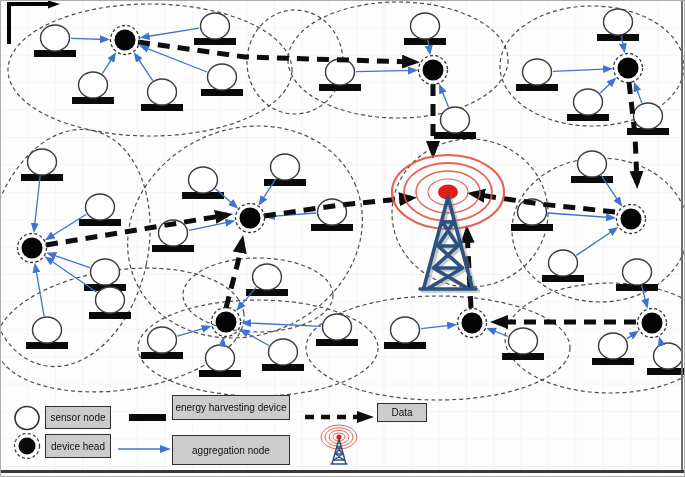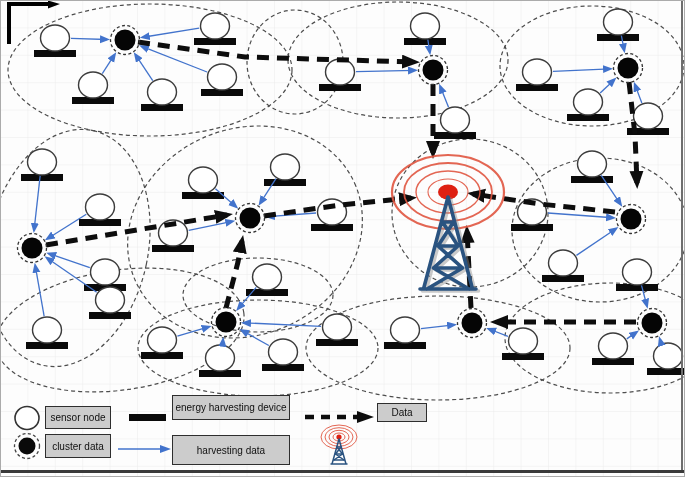--- a/index.html
+++ b/index.html
@@ -281,30 +281,30 @@
 
     <svg class="lg-icon" style="left:11px;top:404px" width="32" height="28">
       <ellipse cx="16" cy="14" rx="12" ry="11.5" fill="#ffffff" stroke="#333" stroke-width="1.6"></ellipse>
     </svg>
     <div class="lg-box" style="left:45px;top:406px;width:66px;height:23px">sensor node</div>
 
     <svg class="lg-icon" style="left:12px;top:431px" width="32" height="30">
       <circle cx="15" cy="15" r="12.5" fill="none" stroke="#444" stroke-width="1.3" stroke-dasharray="3 2.4"></circle>
       <circle cx="15" cy="15" r="8.5" fill="#0a0a0a"></circle>
     </svg>
-    <div class="lg-box" style="left:45px;top:434px;width:66px;height:24px">cluster data</div>
+    <div class="lg-box" style="left:45px;top:434px;width:66px;height:24px">device head</div>
 
     <div class="bar-icon" style="left:129px;top:414px;width:37px;height:7px"></div>
     <div class="lg-box" style="left:172px;top:395px;width:118px;height:25px">energy harvesting device</div>
 
     <svg class="lg-icon" style="left:116px;top:443px" width="58" height="12">
       <line x1="2" y1="6" x2="44" y2="6" style="stroke:var(--blue,#4273cc)" stroke-width="1.4"></line>
       <polygon points="44,2 55,6 44,10" style="fill:var(--blue,#4273cc)"></polygon>
     </svg>
-    <div class="lg-box" style="left:172px;top:435px;width:118px;height:30px">harvesting data</div>
+    <div class="lg-box" style="left:172px;top:435px;width:118px;height:30px">aggregation node</div>
 
     <svg class="lg-icon" style="left:302px;top:409px" width="76" height="16">
       <line x1="3" y1="8" x2="56" y2="8" stroke="#0d0d0d" stroke-width="4.5" stroke-dasharray="9 7"></line>
       <polygon points="55,2 72,8 55,14" fill="#0d0d0d"></polygon>
     </svg>
     <div class="lg-box" style="left:377px;top:403px;width:50px;height:19px">Data</div>
 
     <svg class="lg-icon" style="left:320px;top:423px" width="40" height="44">
       <g style="stroke:var(--wave,#e05540)" fill="none" stroke-width="0.9">
         <ellipse cx="19" cy="14" rx="6" ry="4"></ellipse>

